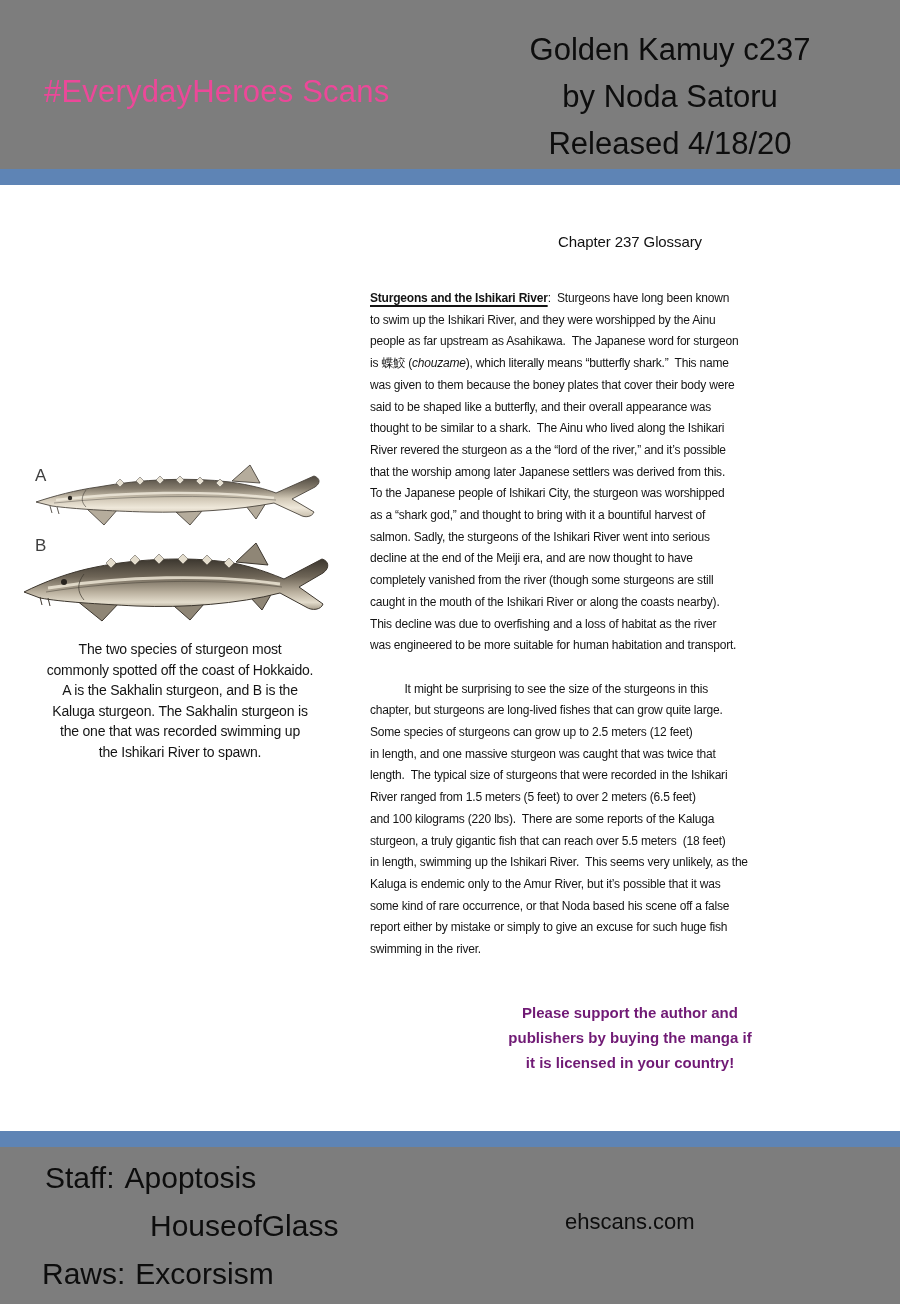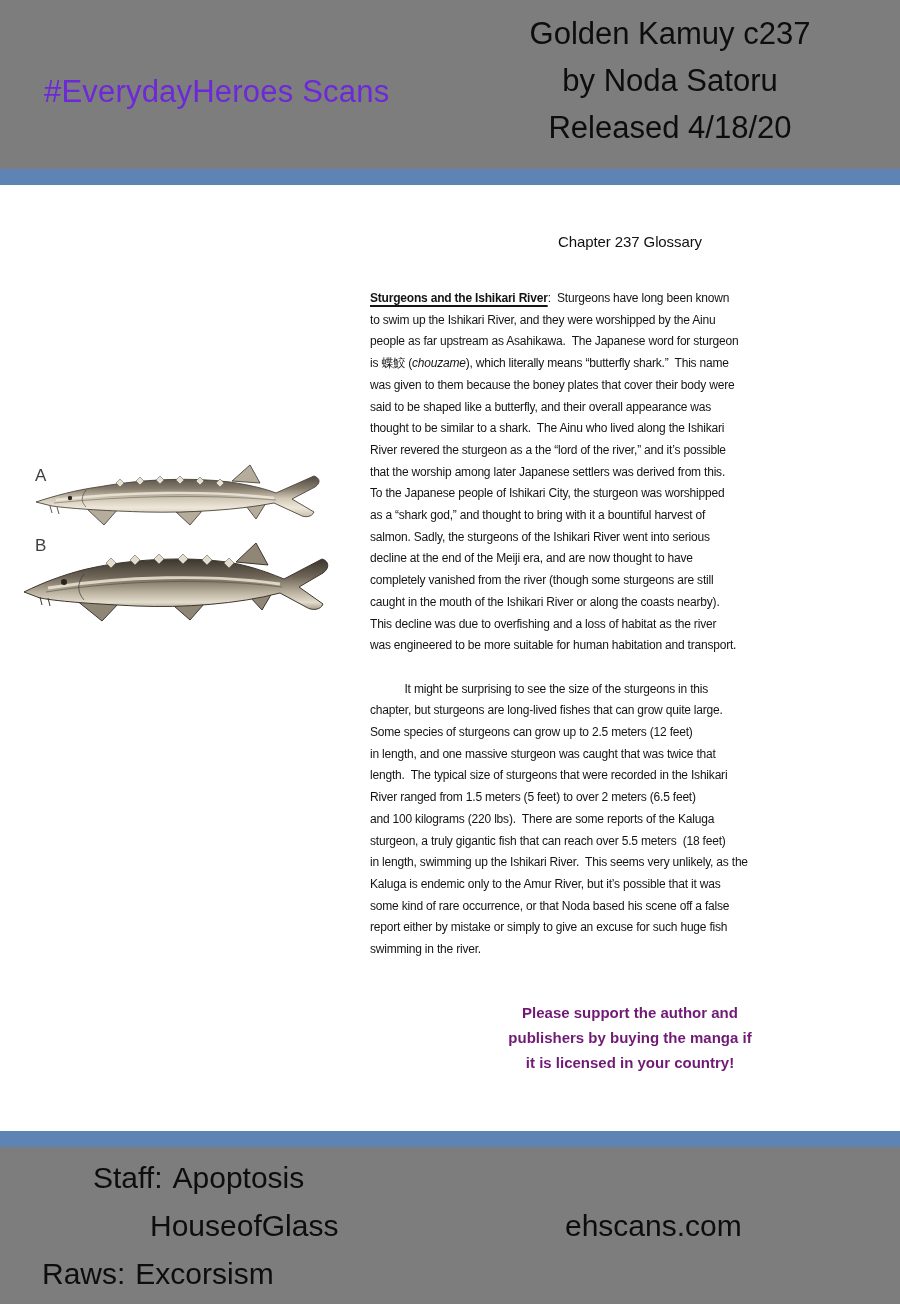--- a/index.html
+++ b/index.html
@@ -7,22 +7,22 @@
     position:relative;width:900px;height:1304px;background:#ffffff;
     font-family:"Liberation Sans",sans-serif;color:#111;overflow:hidden;
   }
   
   .band-top{position:absolute;left:0;top:0;width:900px;height:169px;background:#7d7d7d;}
   .bar-blue-top{position:absolute;left:0;top:169px;width:900px;height:16px;background:#5e84b5;}
   .bar-blue-bottom{position:absolute;left:0;top:1131px;width:900px;height:16px;background:#5e84b5;}
   .band-bottom{position:absolute;left:0;top:1147px;width:900px;height:157px;background:#7d7d7d;}
 
   
-  .group-name{position:absolute;left:44px;top:74px;font-size:31px;letter-spacing:.2px;color:#6d28d9;}
-  .title-block{position:absolute;left:450px;top:10px;width:440px;text-align:center;
+  .group-name{position:absolute;left:44px;top:74px;font-size:31px;letter-spacing:.2px;color:#ec4899;}
+  .title-block{position:absolute;left:450px;top:26px;width:440px;text-align:center;
     font-size:31px;line-height:47px;color:#0d0d0d;}
 
   
   .glossary-heading{position:absolute;left:380px;top:233px;width:500px;text-align:center;
     font-size:15px;letter-spacing:-.1px;}
 
   
   .body-text{position:absolute;left:370px;top:288px;font-size:12px;line-height:21.7px;
     white-space:pre;letter-spacing:-.2px;color:#141414;}
   .entry-title{font-weight:700;text-decoration:underline;text-underline-offset:3px;text-decoration-thickness:1.5px;}
@@ -36,24 +36,24 @@
   .figure-caption{position:absolute;left:8px;top:639px;width:344px;text-align:center;
     font-size:14px;line-height:20.6px;white-space:pre-line;letter-spacing:-.2px;color:#141414;}
 
   
   .support-note{position:absolute;left:430px;top:1000px;width:400px;text-align:center;
     font-weight:700;font-size:15px;line-height:25px;white-space:pre-line;color:#701a75;}
 
   
   .f-line{position:absolute;font-size:30px;color:#0d0d0d;display:flex;}
   .f-gap{margin-left:10px;}
-  .f1{left:45px;top:1161px;margin-left:48px;}
+  .f1{left:45px;top:1161px;}
   .f2{left:150px;top:1209px;}
   .f3{left:42px;top:1257px;}
-  .f-site{position:absolute;left:565px;top:1209px;font-size:30px;color:#0d0d0d;}
+  .f-site{position:absolute;left:565px;top:1209px;font-size:22px;color:#0d0d0d;}
 </style>
 </head>
 <body>
 
 <div class="page">
 
   <div class="band-top"></div>
   <div class="bar-blue-top"></div>
 
   <div class="group-name">#EverydayHeroes Scans</div>
@@ -122,20 +122,26 @@
           <path d="M202,13 l5,-5 l5,5 l-5,5 Z"></path>
       </g>
       <circle cx="42" cy="32" r="3" fill="#27231e" stroke="none"></circle>
       <path fill="none" stroke="#3c362e" d="M18,47 l2,8 M26,48 l2,8"></path>
       <path fill="none" stroke="#3c362e" opacity="0.7" d="M62,24 C55,33 55,42 62,50"></path>
     </g>
   </svg>
   <span class="fig-label label-a">A</span>
   <span class="fig-label label-b">B</span>
 
+  <div class="figure-caption">The two species of sturgeon most
+commonly spotted off the coast of Hokkaido.
+A is the Sakhalin sturgeon, and B is the
+Kaluga sturgeon.  The Sakhalin sturgeon is
+the one that was recorded swimming up
+the Ishikari River to spawn.</div>
 
   <div class="body-text"><span class="entry-title">Sturgeons and the Ishikari River</span><span>:  </span><span>Sturgeons have long been known
 to swim up the Ishikari River, and they were worshipped by the Ainu
 people as far upstream as Asahikawa.  The Japanese word for sturgeon
 is 蝶鮫 (</span><em class="jp-italic">chouzame</em><span>), which literally means “butterfly shark.”  This name
 was given to them because the boney plates that cover their body were
 said to be shaped like a butterfly, and their overall appearance was
 thought to be similar to a shark.  The Ainu who lived along the Ishikari
 River revered the sturgeon as a the “lord of the river,” and it’s possible
 that the worship among later Japanese settlers was derived from this.

